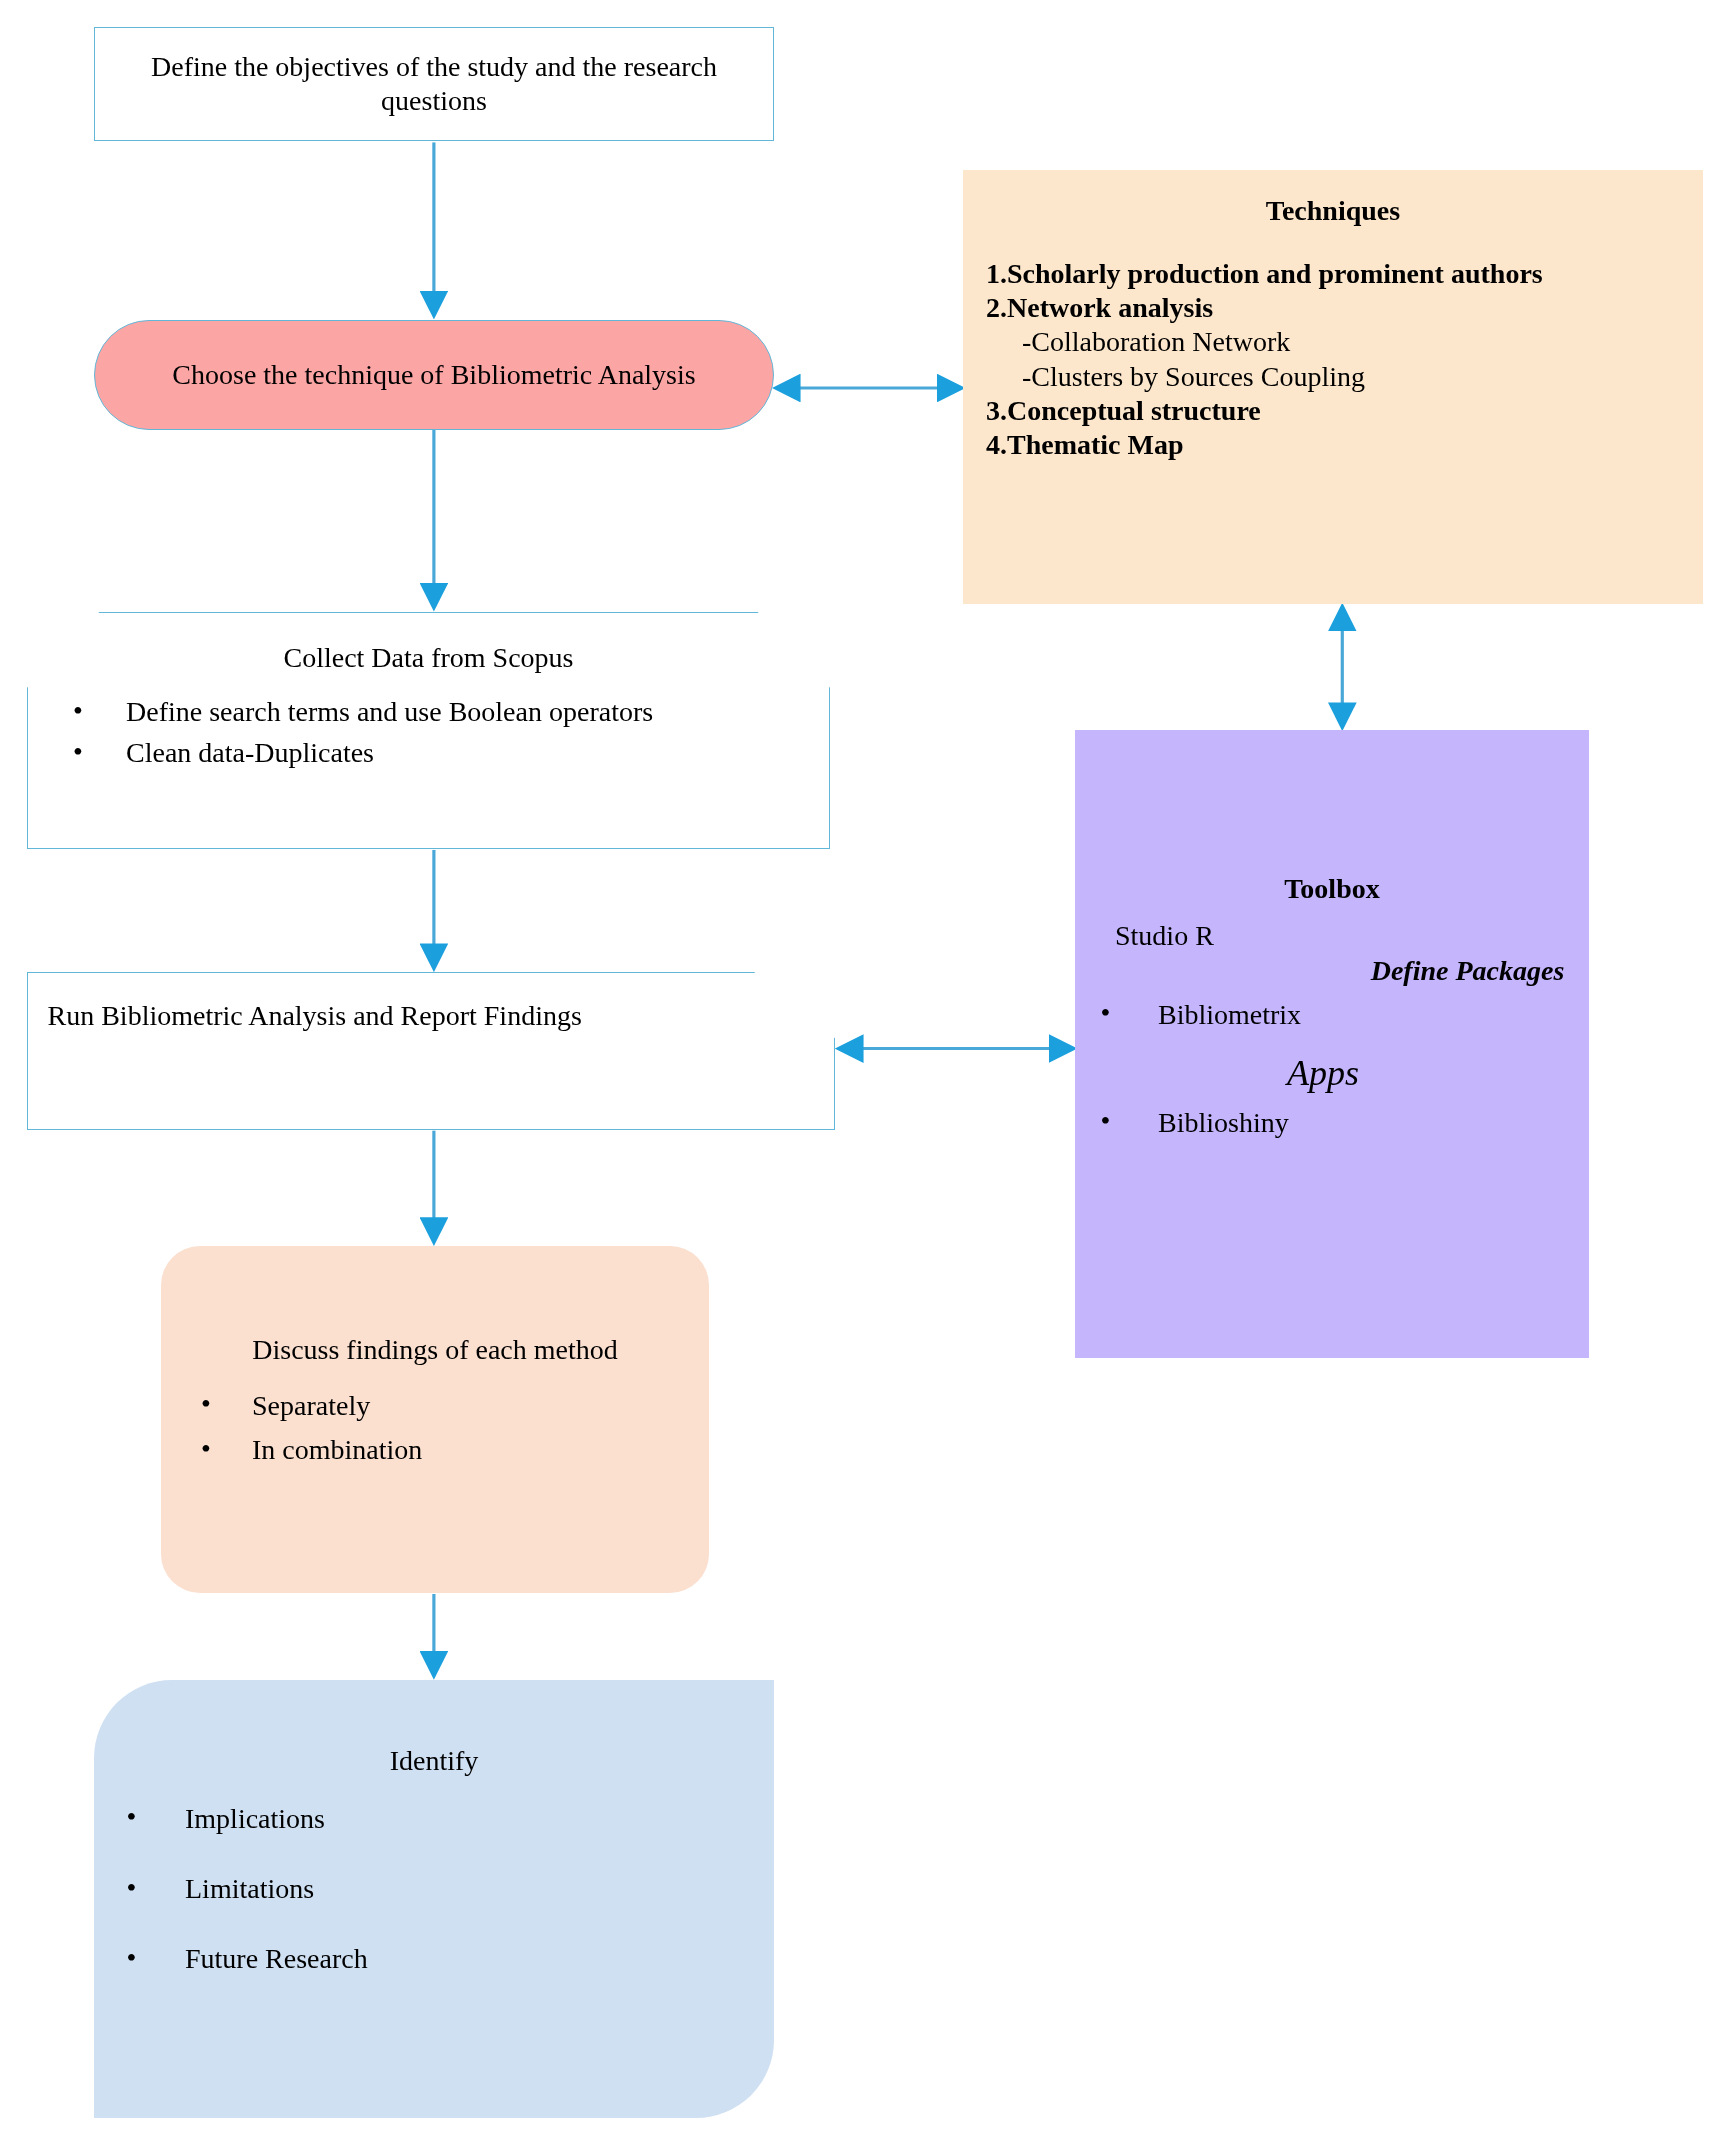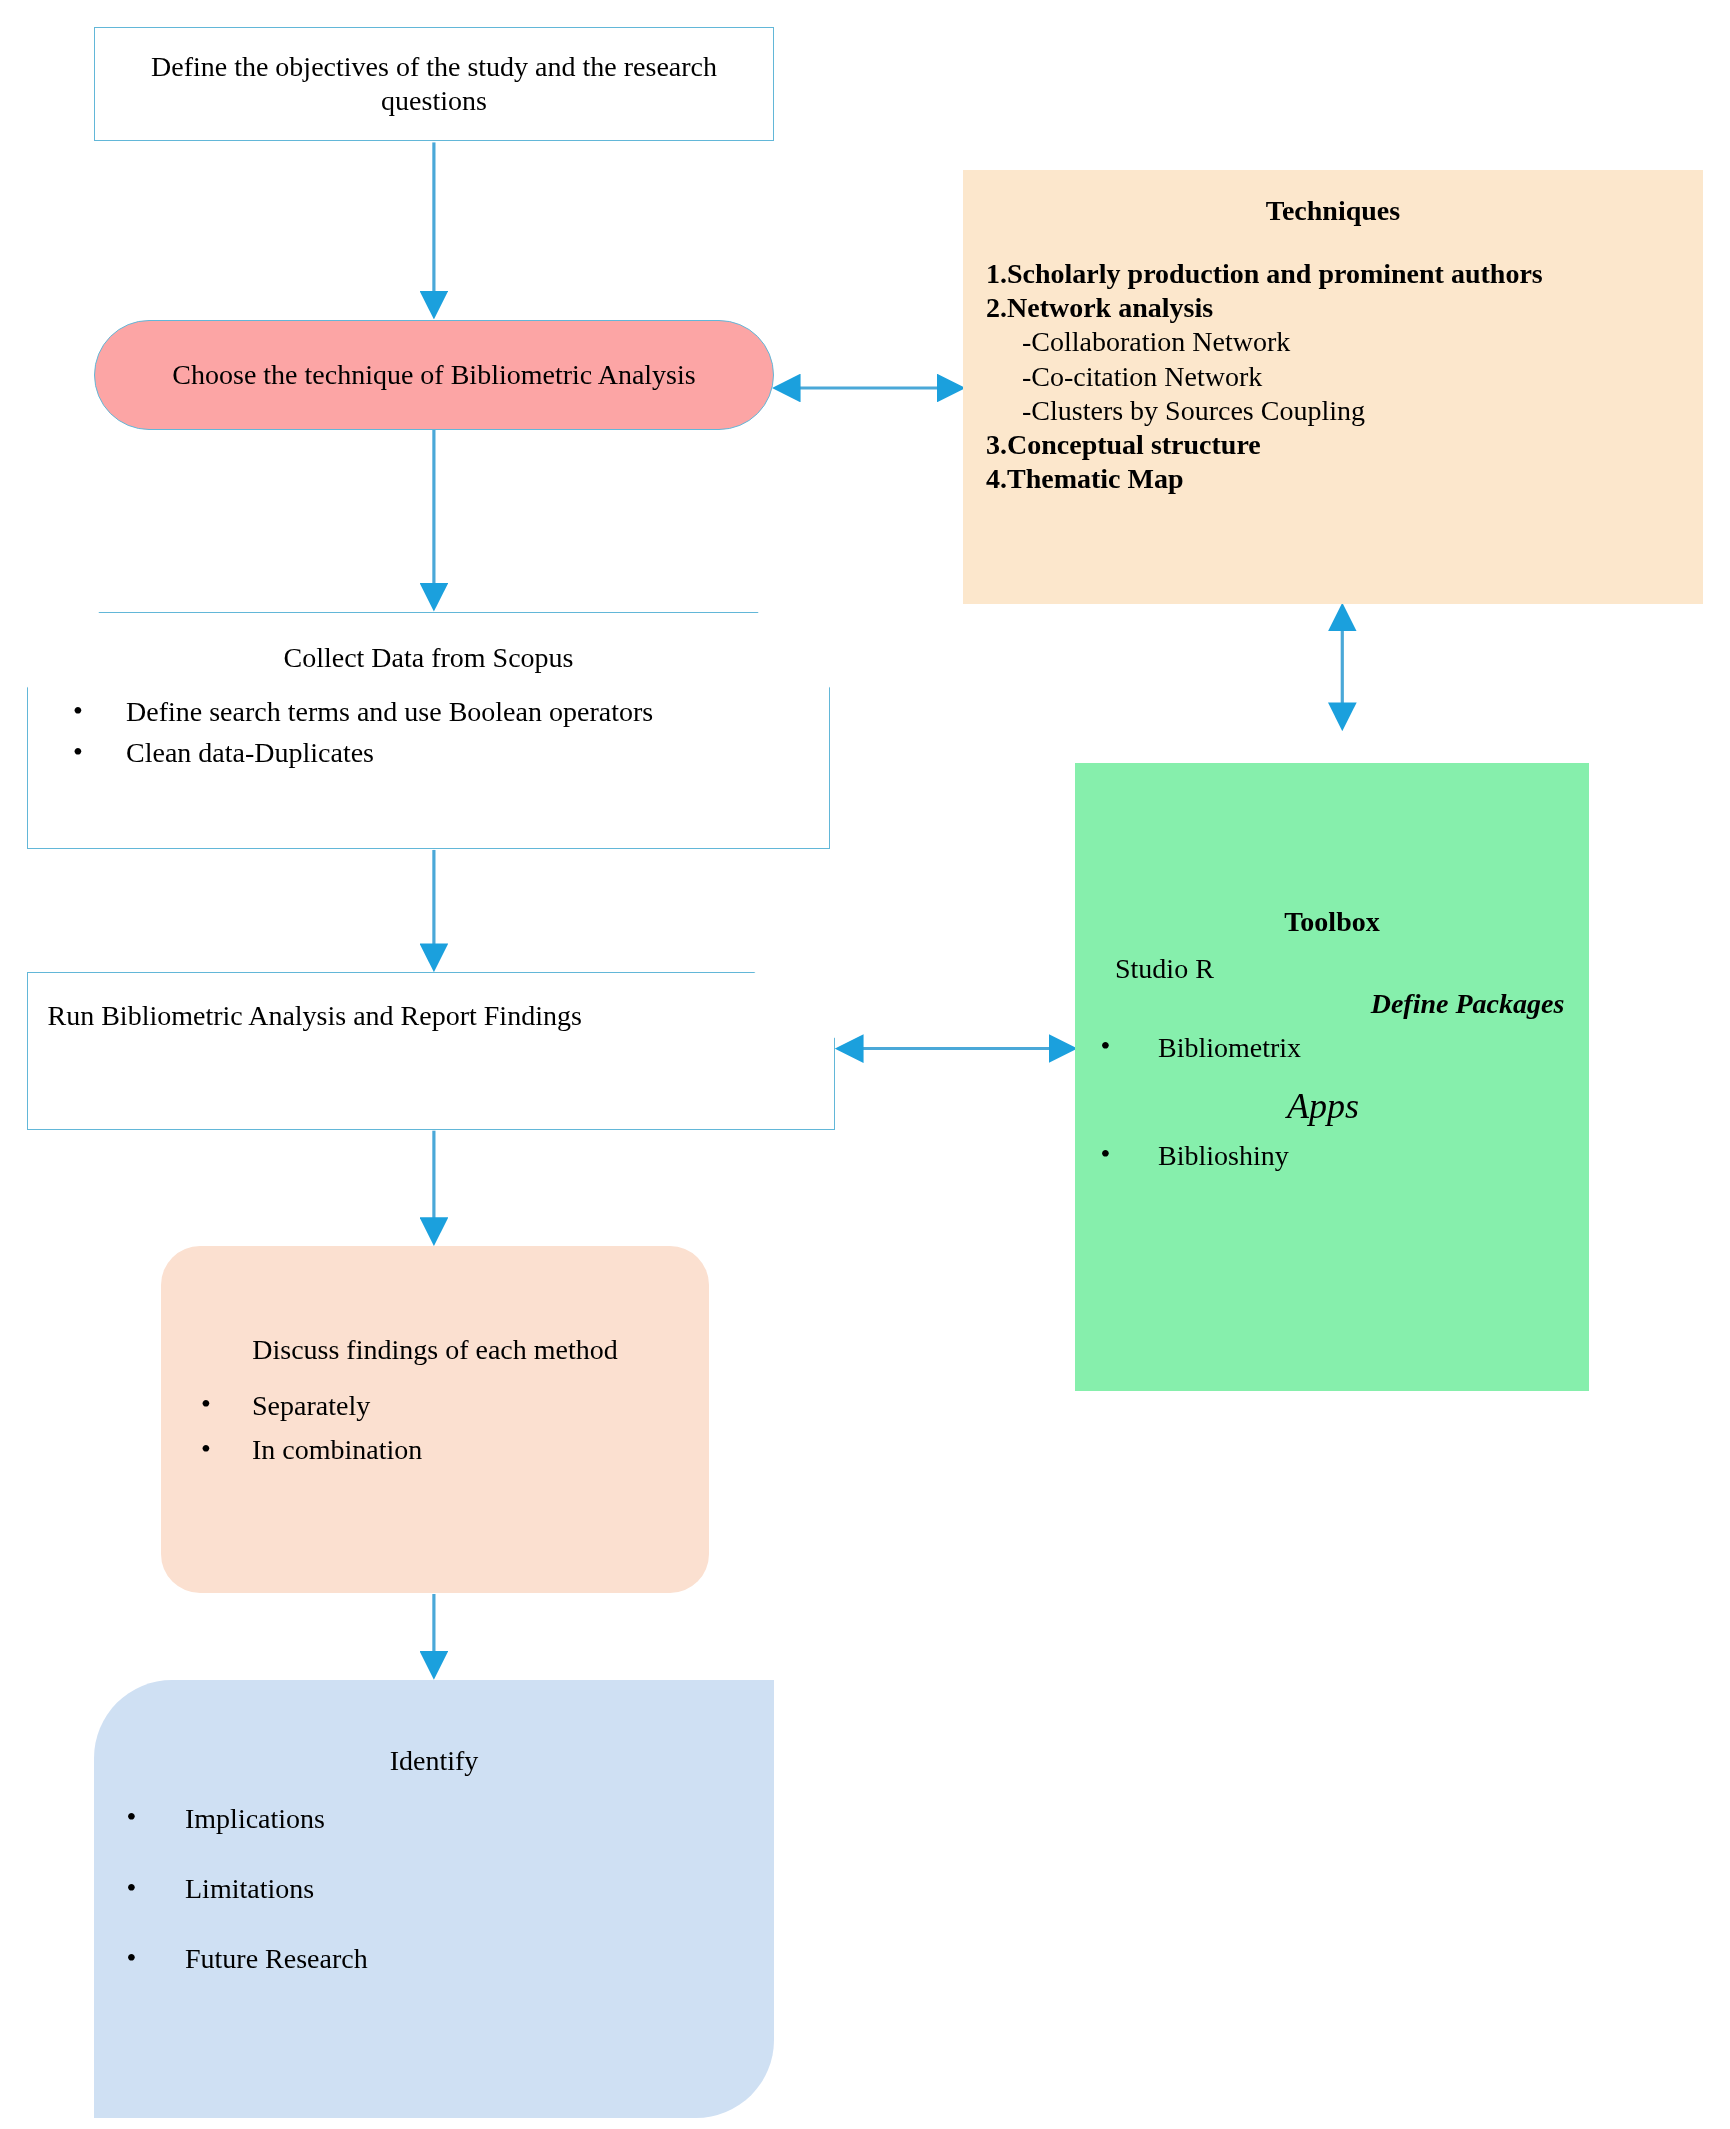--- a/index.html
+++ b/index.html
@@ -107,22 +107,22 @@
   }
   #panel-techniques .head {
     font-size: 28px; font-weight: bold; text-align: center;
     margin-bottom: 29px;
   }
   #panel-techniques .line { font-size: 28px; font-weight: bold; }
   #panel-techniques .sub  { font-size: 28px; padding-left: 36px; }
 
   
   #panel-toolbox {
-    left: 1075px; top: 763px; width: 514px; height: 628px;
-    background: #86efac;
+    left: 1075px; top: 730px; width: 514px; height: 628px;
+    background: #c4b5fd;
     padding: 0 21px;
   }
   #panel-toolbox .head {
     font-size: 28px; font-weight: bold; text-align: center;
     margin-top: 142px;
   }
   #panel-toolbox .plain { font-size: 28px; margin-top: 12.8px; padding-left: 19px; }
   #panel-toolbox .ital {
     font-size: 28px; font-weight: bold; font-style: italic;
     text-align: right; padding-right: 3.7px; margin-top: 0.9px;
@@ -242,21 +242,20 @@
     <div class="content">
       <div class="txt title">Run Bibliometric Analysis and Report Findings</div>
     </div>
   </div>
 
   <div class="node" id="panel-techniques">
     <div class="txt head">Techniques</div>
     <div class="txt line">1.Scholarly production and prominent authors</div>
     <div class="txt line">2.Network analysis</div>
     <div class="txt sub">-Collaboration Network</div>
-    <div class="txt sub">-Co-citation Network</div>
     <div class="txt sub">-Clusters by Sources Coupling</div>
     <div class="txt line">3.Conceptual structure</div>
     <div class="txt line">4.Thematic Map</div>
   </div>
 
   <div class="node" id="panel-toolbox">
     <div class="txt head">Toolbox</div>
     <div class="txt plain">Studio R</div>
     <div class="txt ital">Define Packages</div>
     <div class="txt bullet">Bibliometrix</div>

